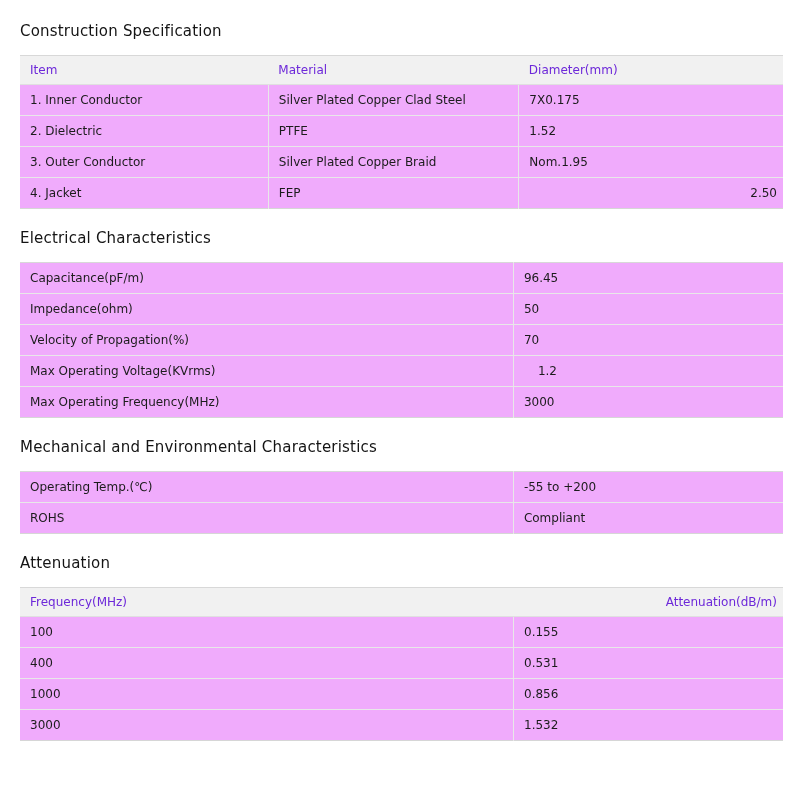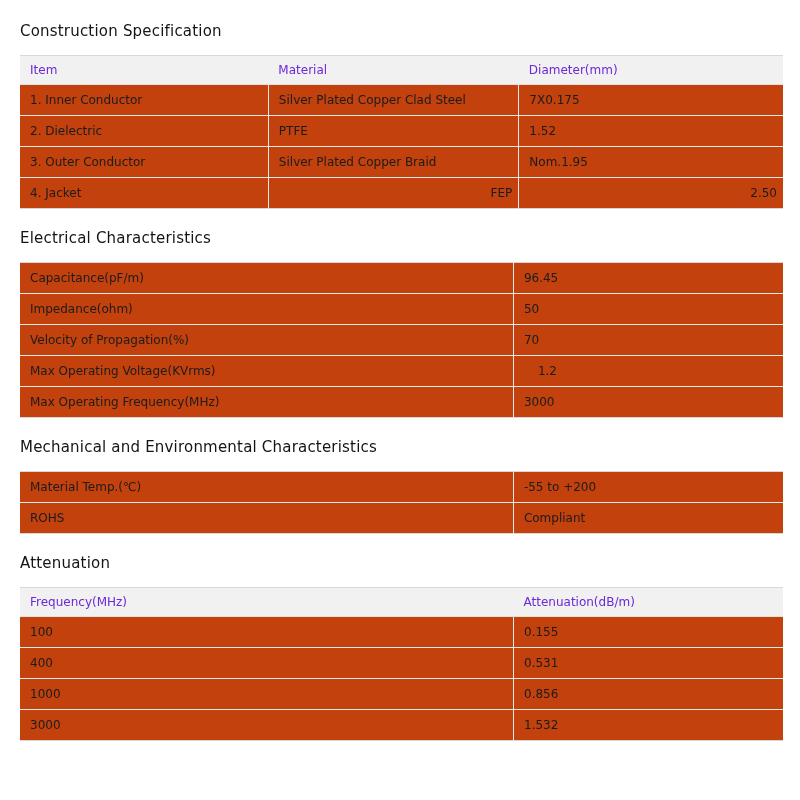--- a/index.html
+++ b/index.html
@@ -43,21 +43,21 @@
     height: 28px;
     padding: 0 6px 0 10px;
     border-bottom: 1px solid #e0e0e0;
   }
   table.spec-table td {
     font-size: 12px;
     color: #1c1c1c;
     height: 30px;
     padding: 0 6px 0 10px;
     border-bottom: 1px solid #e8e8e8;
-    background: #c2410c;
+    background: #f0abfc;
     white-space: nowrap;
     overflow: hidden;
   }
   table.spec-table td + td {
     border-left: 1px solid #e8e8e8;
   }
   table.spec-table tbody tr:last-child td {
     border-bottom: none;
   }
 </style>
@@ -86,21 +86,21 @@
             <td style="width: 32.8%;">PTFE</td>
             <td style="width: 34.7%;">1.52</td>
           </tr>
           <tr>
             <td style="width: 32.5%;">3. Outer Conductor</td>
             <td style="width: 32.8%;">Silver Plated Copper Braid</td>
             <td style="width: 34.7%;">Nom.1.95</td>
           </tr>
           <tr>
             <td style="width: 32.5%;">4. Jacket</td>
-            <td style="width: 32.8%; text-align: right;">FEP</td>
+            <td style="width: 32.8%;">FEP</td>
             <td style="width: 34.7%; text-align: right;">2.50</td>
           </tr>
         </tbody>
       </table>
     </section>
     <section class="spec-section">
       <h2 class="section-title">Electrical Characteristics</h2>
       <table class="spec-table">
         <tbody>
           <tr>
@@ -124,37 +124,37 @@
             <td style="width: 34.7%;">3000</td>
           </tr>
         </tbody>
       </table>
     </section>
     <section class="spec-section">
       <h2 class="section-title">Mechanical and Environmental Characteristics</h2>
       <table class="spec-table">
         <tbody>
           <tr>
-            <td style="width: 65.3%;">Material Temp.(℃)</td>
+            <td style="width: 65.3%;">Operating Temp.(℃)</td>
             <td style="width: 34.7%;">-55 to +200</td>
           </tr>
           <tr>
             <td style="width: 65.3%;">ROHS</td>
             <td style="width: 34.7%;">Compliant</td>
           </tr>
         </tbody>
       </table>
     </section>
     <section class="spec-section">
       <h2 class="section-title">Attenuation</h2>
       <table class="spec-table">
         <thead>
           <tr>
             <th style="width: 65.3%;">Frequency(MHz)</th>
-            <th style="width: 34.7%;">Attenuation(dB/m)</th>
+            <th style="width: 34.7%; text-align: right;">Attenuation(dB/m)</th>
           </tr>
         </thead>
         <tbody>
           <tr>
             <td style="width: 65.3%;">100</td>
             <td style="width: 34.7%;">0.155</td>
           </tr>
           <tr>
             <td style="width: 65.3%;">400</td>
             <td style="width: 34.7%;">0.531</td>

